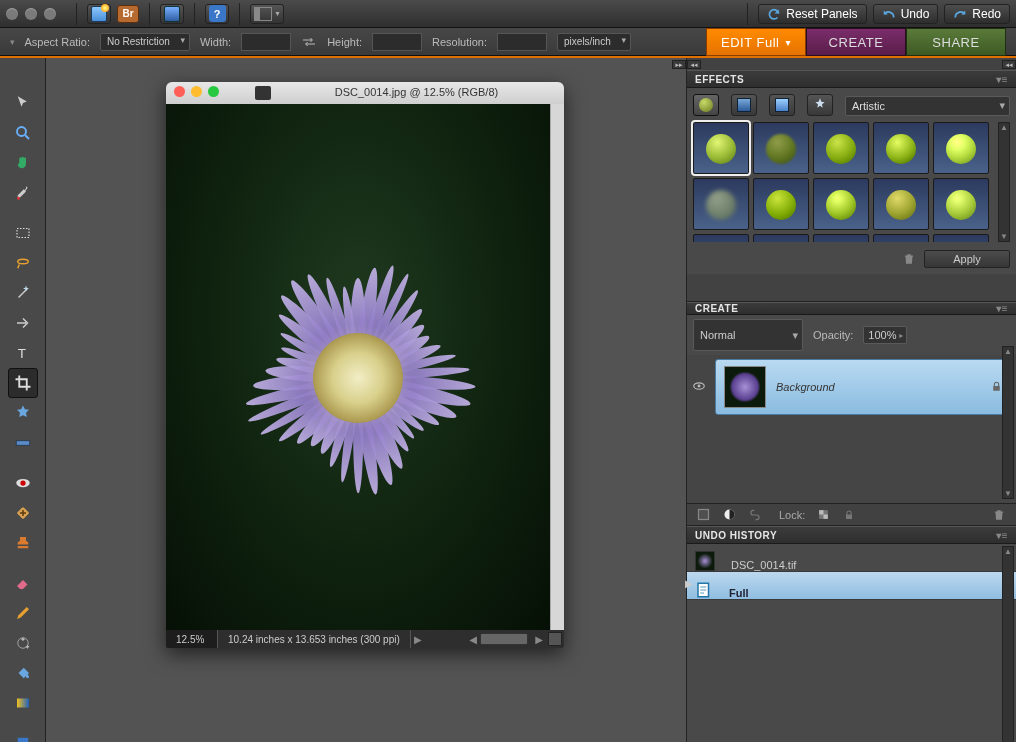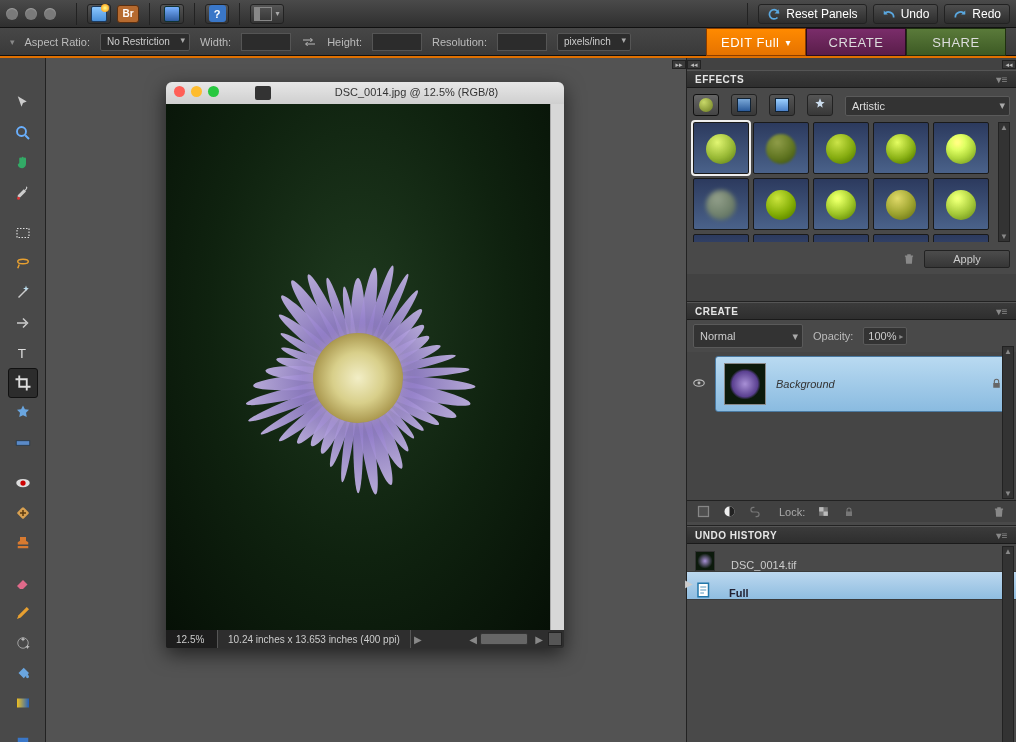--- a/index.html
+++ b/index.html
@@ -99,21 +99,21 @@
   .fx-thumb.s10 .apple{filter:brightness(1.2)}
   .fx-row3{display:grid;grid-template-columns:repeat(5,56px);gap:4px;margin-top:4px;height:8px;overflow:hidden}
   .fx-sb{width:12px;background:#333;border:1px solid #222;margin-left:auto;display:flex;flex-direction:column;justify-content:space-between;align-items:center;font-size:8px;color:#888}
   .fx-foot{display:flex;align-items:center;gap:6px;margin-top:8px}
   .fx-foot .sp{flex:1}
   .fx-foot .trash, .lay-foot .trash{width:18px;height:16px;display:flex;align-items:center;justify-content:center;color:#888}
   .fx-foot .apply{width:86px;height:18px;background:linear-gradient(#4c4c4c,#363636);border:1px solid #222;border-radius:2px;display:flex;align-items:center;justify-content:center;color:#ccc;font-size:11px}
   
   .lay-body{background:#494949}
   .lay-top{display:flex;align-items:center;gap:10px;padding:4px 6px}
-  .lay-top .drop{height:24px;width:110px;background:#333;border:1px solid #5a5a5a;padding:0 16px 0 6px;position:relative;color:#ccc;display:flex;align-items:center;font-size:11px;border-radius:2px}
+  .lay-top .drop{height:32px;width:110px;background:#333;border:1px solid #5a5a5a;padding:0 16px 0 6px;position:relative;color:#ccc;display:flex;align-items:center;font-size:11px;border-radius:2px}
   .lay-top .drop::after{content:"▾";position:absolute;right:4px;color:#aaa}
   .lay-top .op-lbl{color:#bbb}
   .lay-top .op-val{height:18px;width:44px;background:#333;border:1px solid #5a5a5a;padding:0 4px;color:#ccc;display:flex;align-items:center;font-size:11px;border-radius:2px;position:relative}
   .lay-top .op-val::after{content:"▸";position:absolute;right:3px;font-size:8px;color:#888}
   .lay-stack{background:#454545;padding:4px 4px 4px 4px;height:148px;}
   .layer-row{display:flex;align-items:center;gap:8px;}
   .layer-eye{width:16px;color:#bbb;text-align:center}
   .layer-card{flex:1;background:linear-gradient(#b9daf1,#8abbe0);border:1px solid #4a7aa2;border-radius:3px;height:56px;display:flex;align-items:center;padding:0 8px;gap:10px}
   .layer-thumb{width:42px;height:42px;border:1px solid #888;background:radial-gradient(circle at 50% 50%, #a890d6 0%, #5a4090 45%, #0c1a0c 55%, #0c1a0c 100%)}
   .layer-name{color:#333;font-style:italic;font-size:11px}
@@ -405,21 +405,21 @@
               <div class="center"></div>
             </div>
         </div>
         <div class="docscroll"></div>
       </div>
       <div class="docstatus">
         <span class="cell zoom">
             <span>12.5%</span>
           </span>
         <span class="cell" style="flex:0 0 auto">
-            <span>10.24 inches x 13.653 inches (400 ppi)</span>
+            <span>10.24 inches x 13.653 inches (300 ppi)</span>
           </span>
         <span class="arrow">▶</span>
         <span class="spacer"></span>
         <span class="arrow">◀</span>
         <span class="hscroll"></span>
         <span class="arrow">▶</span>
         <span style="width:14px;height:14px;background:#555;margin:0 2px;border:1px solid #222"></span>
       </div>
     </div>
 

